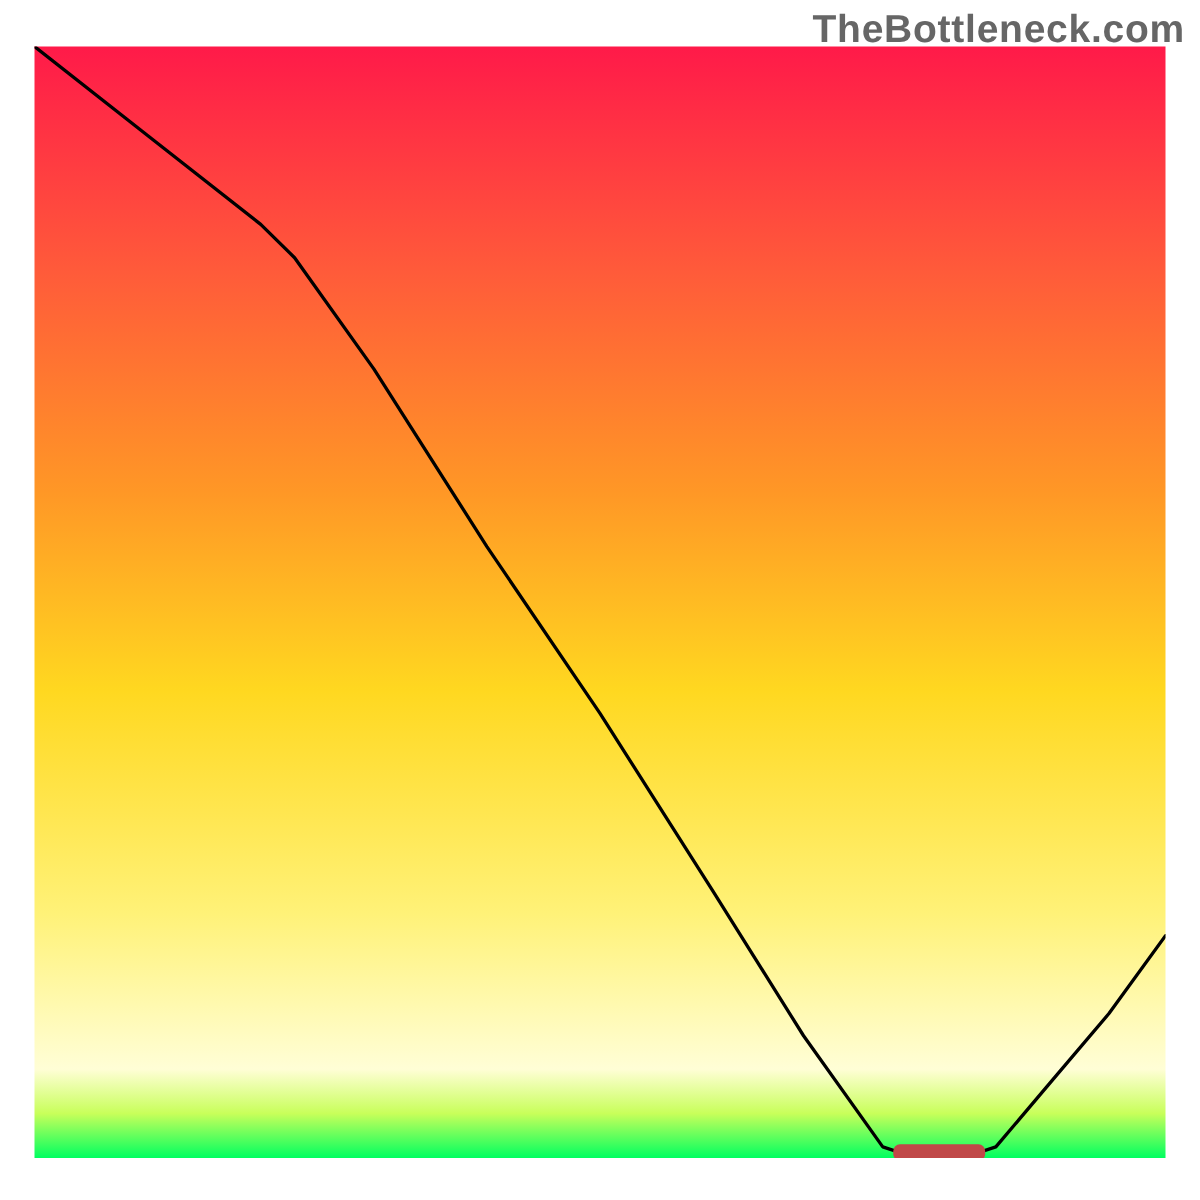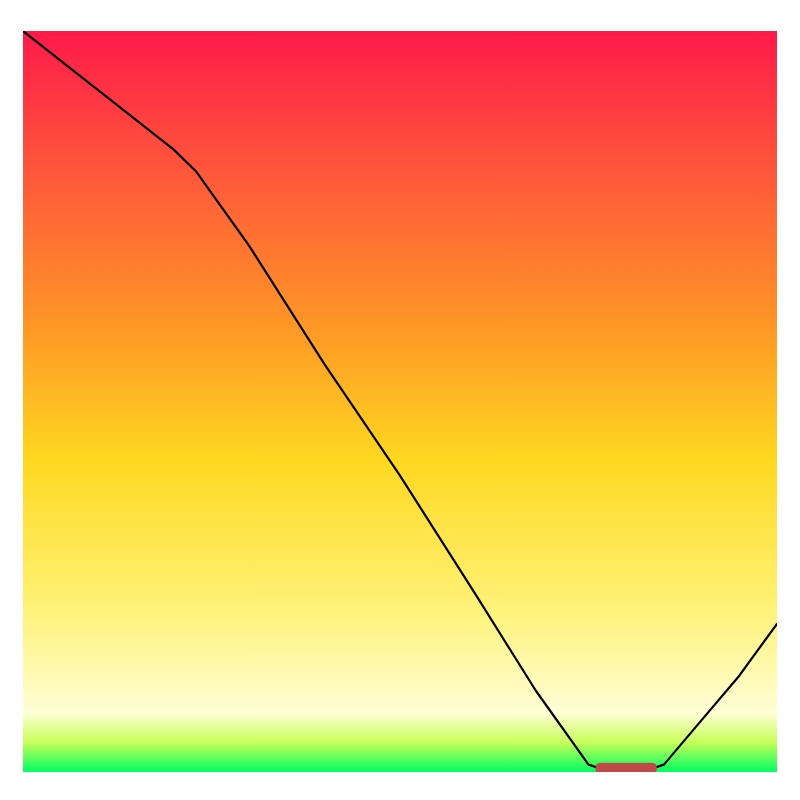--- a/index.html
+++ b/index.html
@@ -61,20 +61,21 @@
     fill: #c04848;
     stroke: #c04848;
     stroke-width: 1;
   }
 </style>
 </head>
 <body>
 
 <div class="chart-wrap">
 
+  <div class="watermark">TheBottleneck.com</div>
 
   <div class="plot-area">
     <svg viewBox="0 0 754 741" preserveAspectRatio="none">
       <path id="curve-path" class="curve" d="M0.0 0.0 L75.4 59.3 L150.8 118.6 L173.4 140.8 L226.2 214.9 L301.6 333.4 L377.0 444.6 L452.4 563.2 L512.7 659.5 L565.5 733.6 L588.1 741.0 L618.3 741.0 L640.9 733.6 L678.6 689.1 L716.3 644.7 L754.0 592.8"></path>
       <rect id="marker-rect" class="marker" rx="4" ry="4" x="573.0" y="732.3" width="60.3" height="10"></rect>
     </svg>
   </div>
 
 </div>
 

